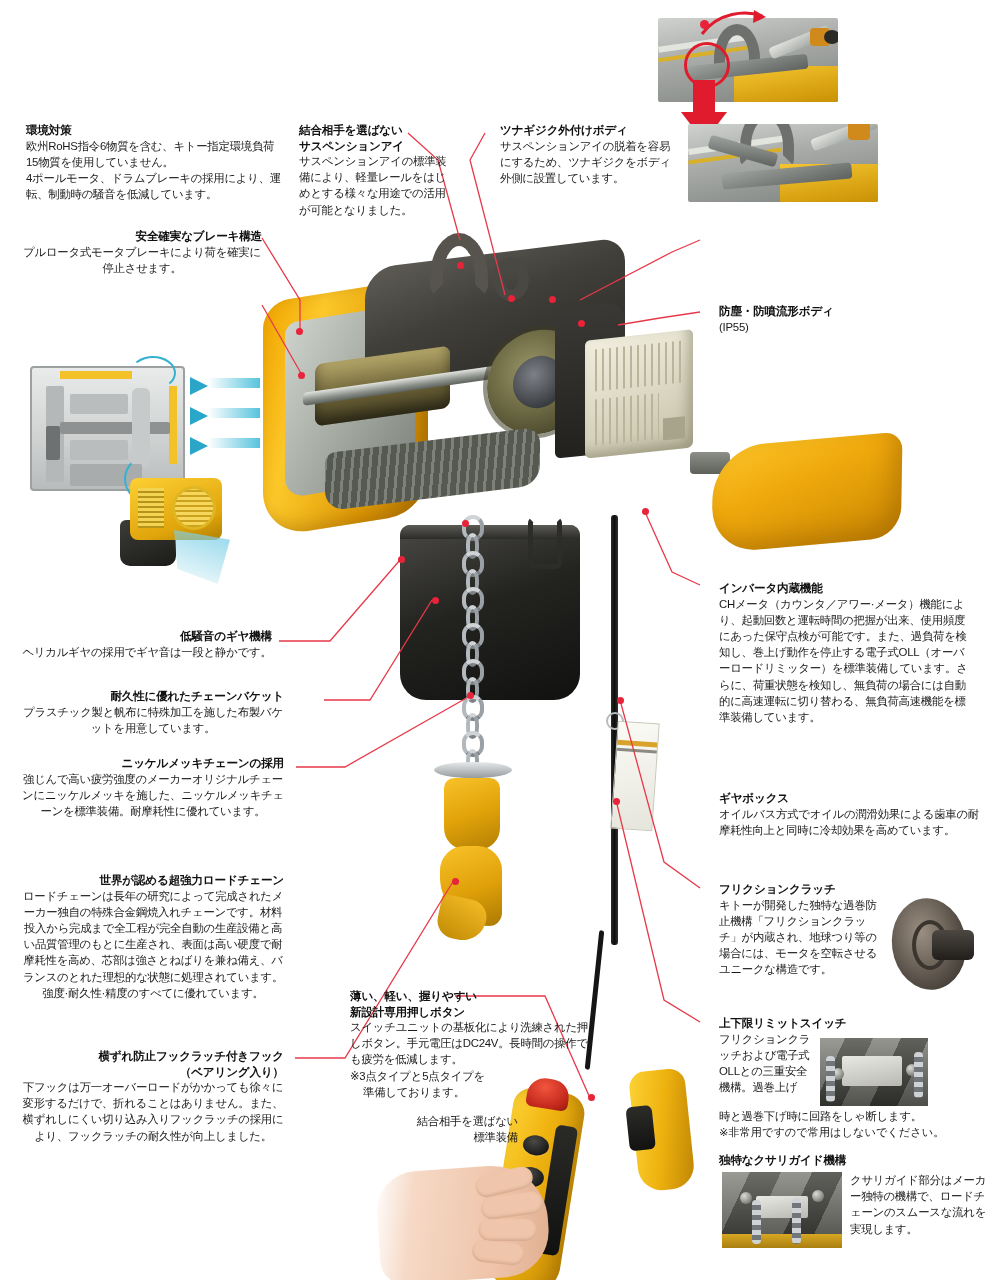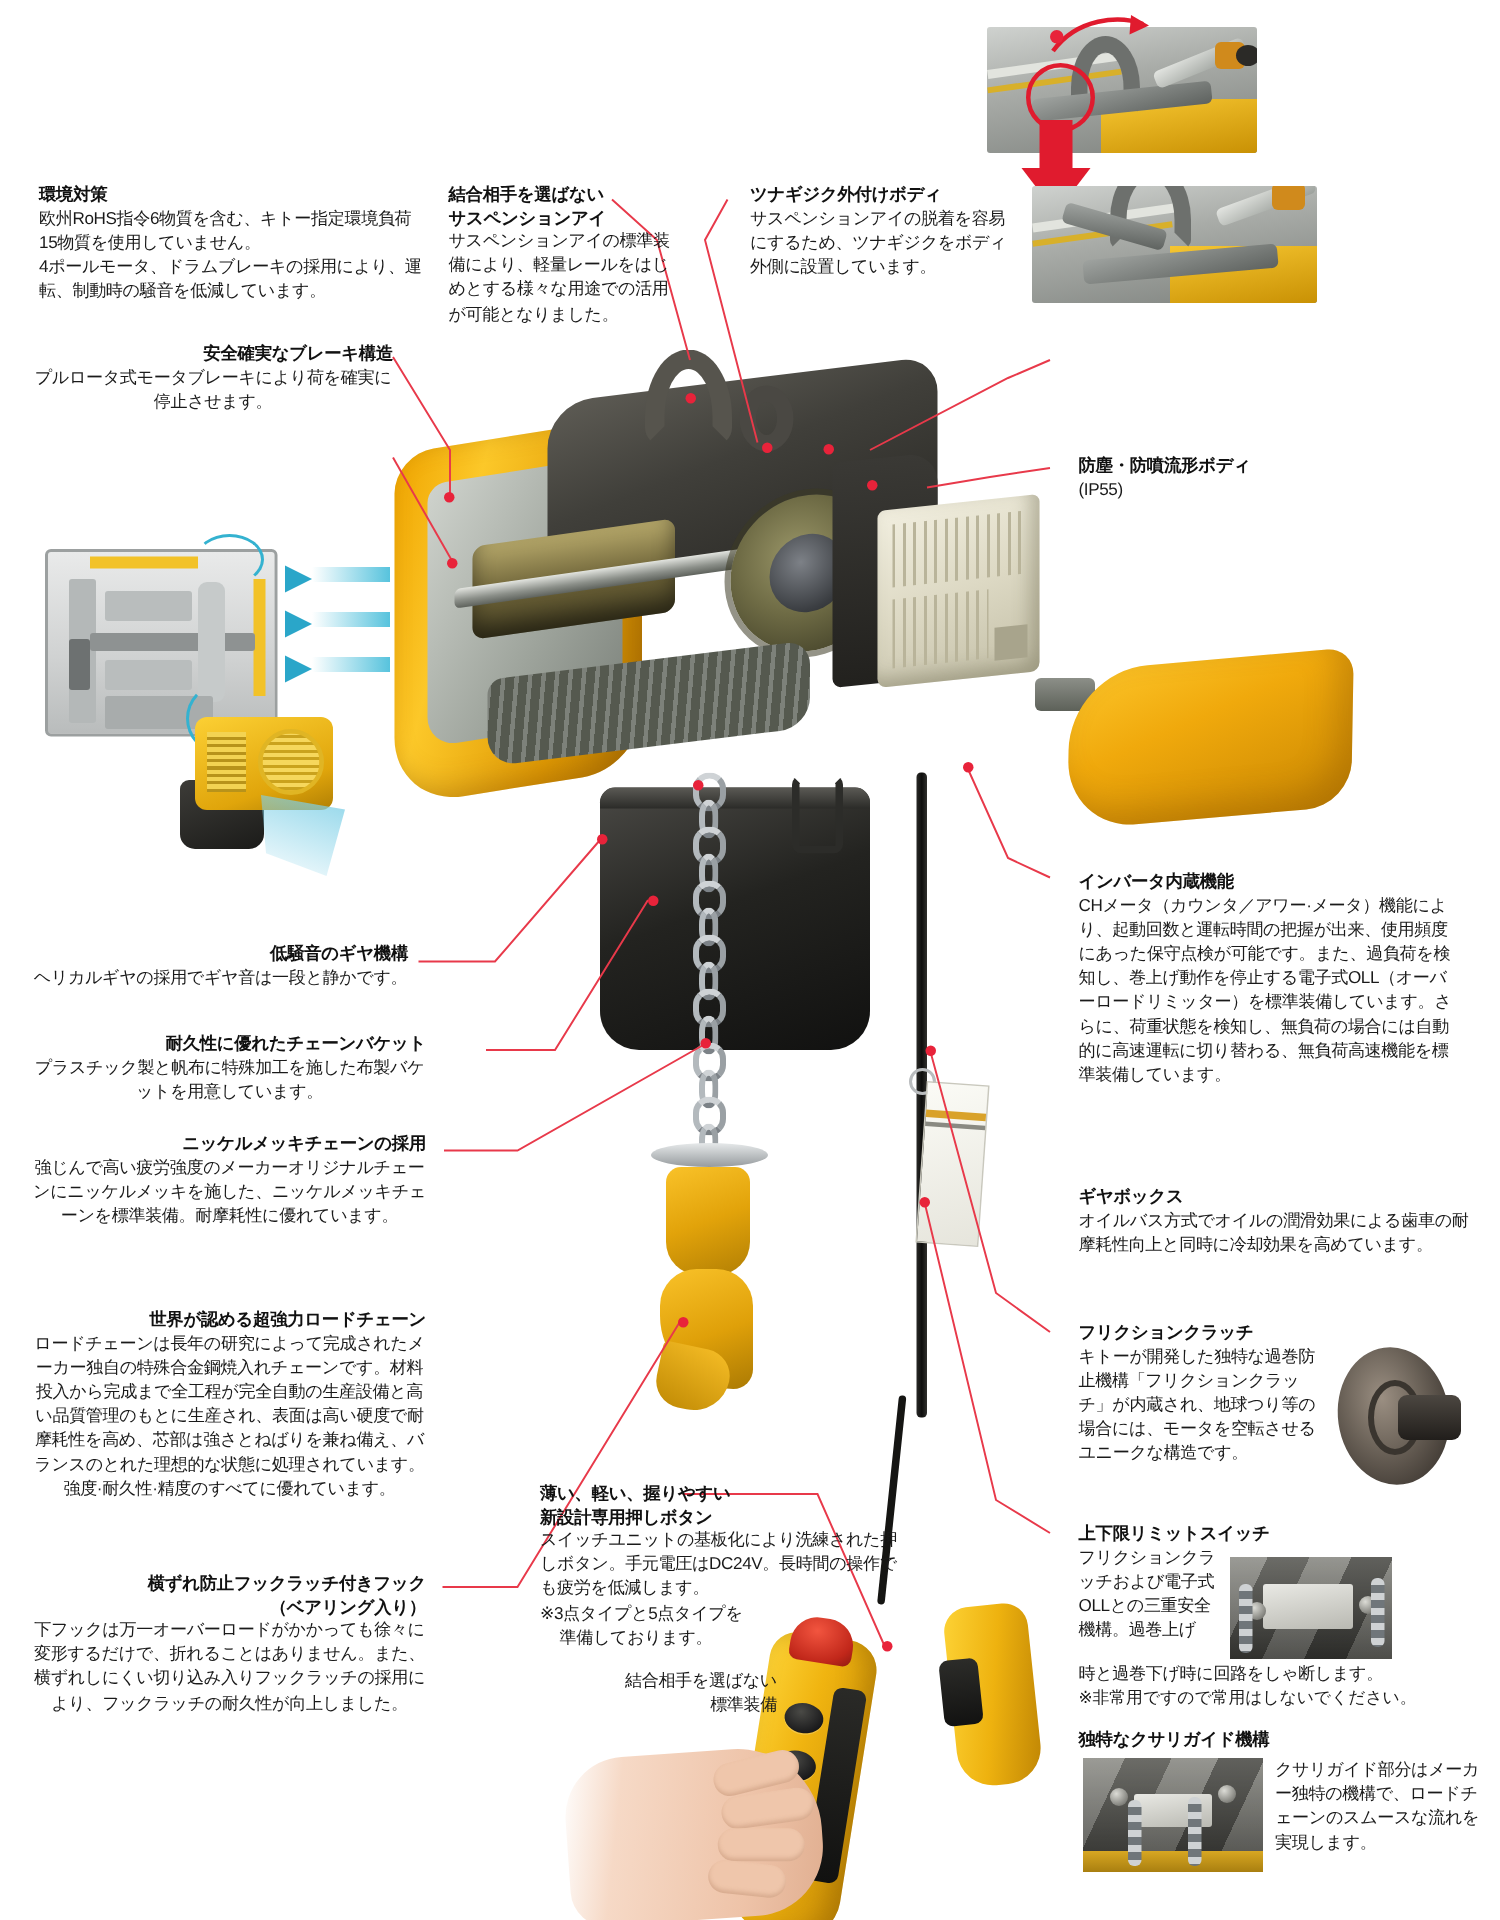--- a/index.html
+++ b/index.html
@@ -634,21 +634,21 @@
     <div class="body">フリクションクラッチおよび電子式OLLとの三重安全機構。過巻上げ</div>
   </div>
 
   <div class="callout" style="left:719px; top:1152px; width:268px;">
     <div class="ttl">独特なクサリガイド機構</div>
   </div>
   <div class="callout" style="left:850px; top:1172px; width:138px;">
     <div class="body">クサリガイド部分はメーカー独特の機構で、ロードチェーンのスムースな流れを実現します。</div>
   </div>
 
-  <div class="callout" style="left:360px; top:988px; width:248px;">
+  <div class="callout" style="left:350px; top:988px; width:248px;">
     <div class="ttl">薄い、軽い、握りやすい</div>
     <div class="ttl">新設計専用押しボタン</div>
     <div class="body">スイッチユニットの基板化により洗練された押しボタン。手元電圧はDC24V。長時間の操作でも疲労を低減します。</div>
     <div class="body">※3点タイプと5点タイプを</div>
     <div class="body" style="padding-left:13px;">準備しております。</div>
   </div>
 
   <div class="callout right-al" style="left:398px; top:1113px; width:120px;">
     <div class="body" style="text-align:right;">結合相手を選ばない</div>
     <div class="body" style="text-align:right;">標準装備</div>

